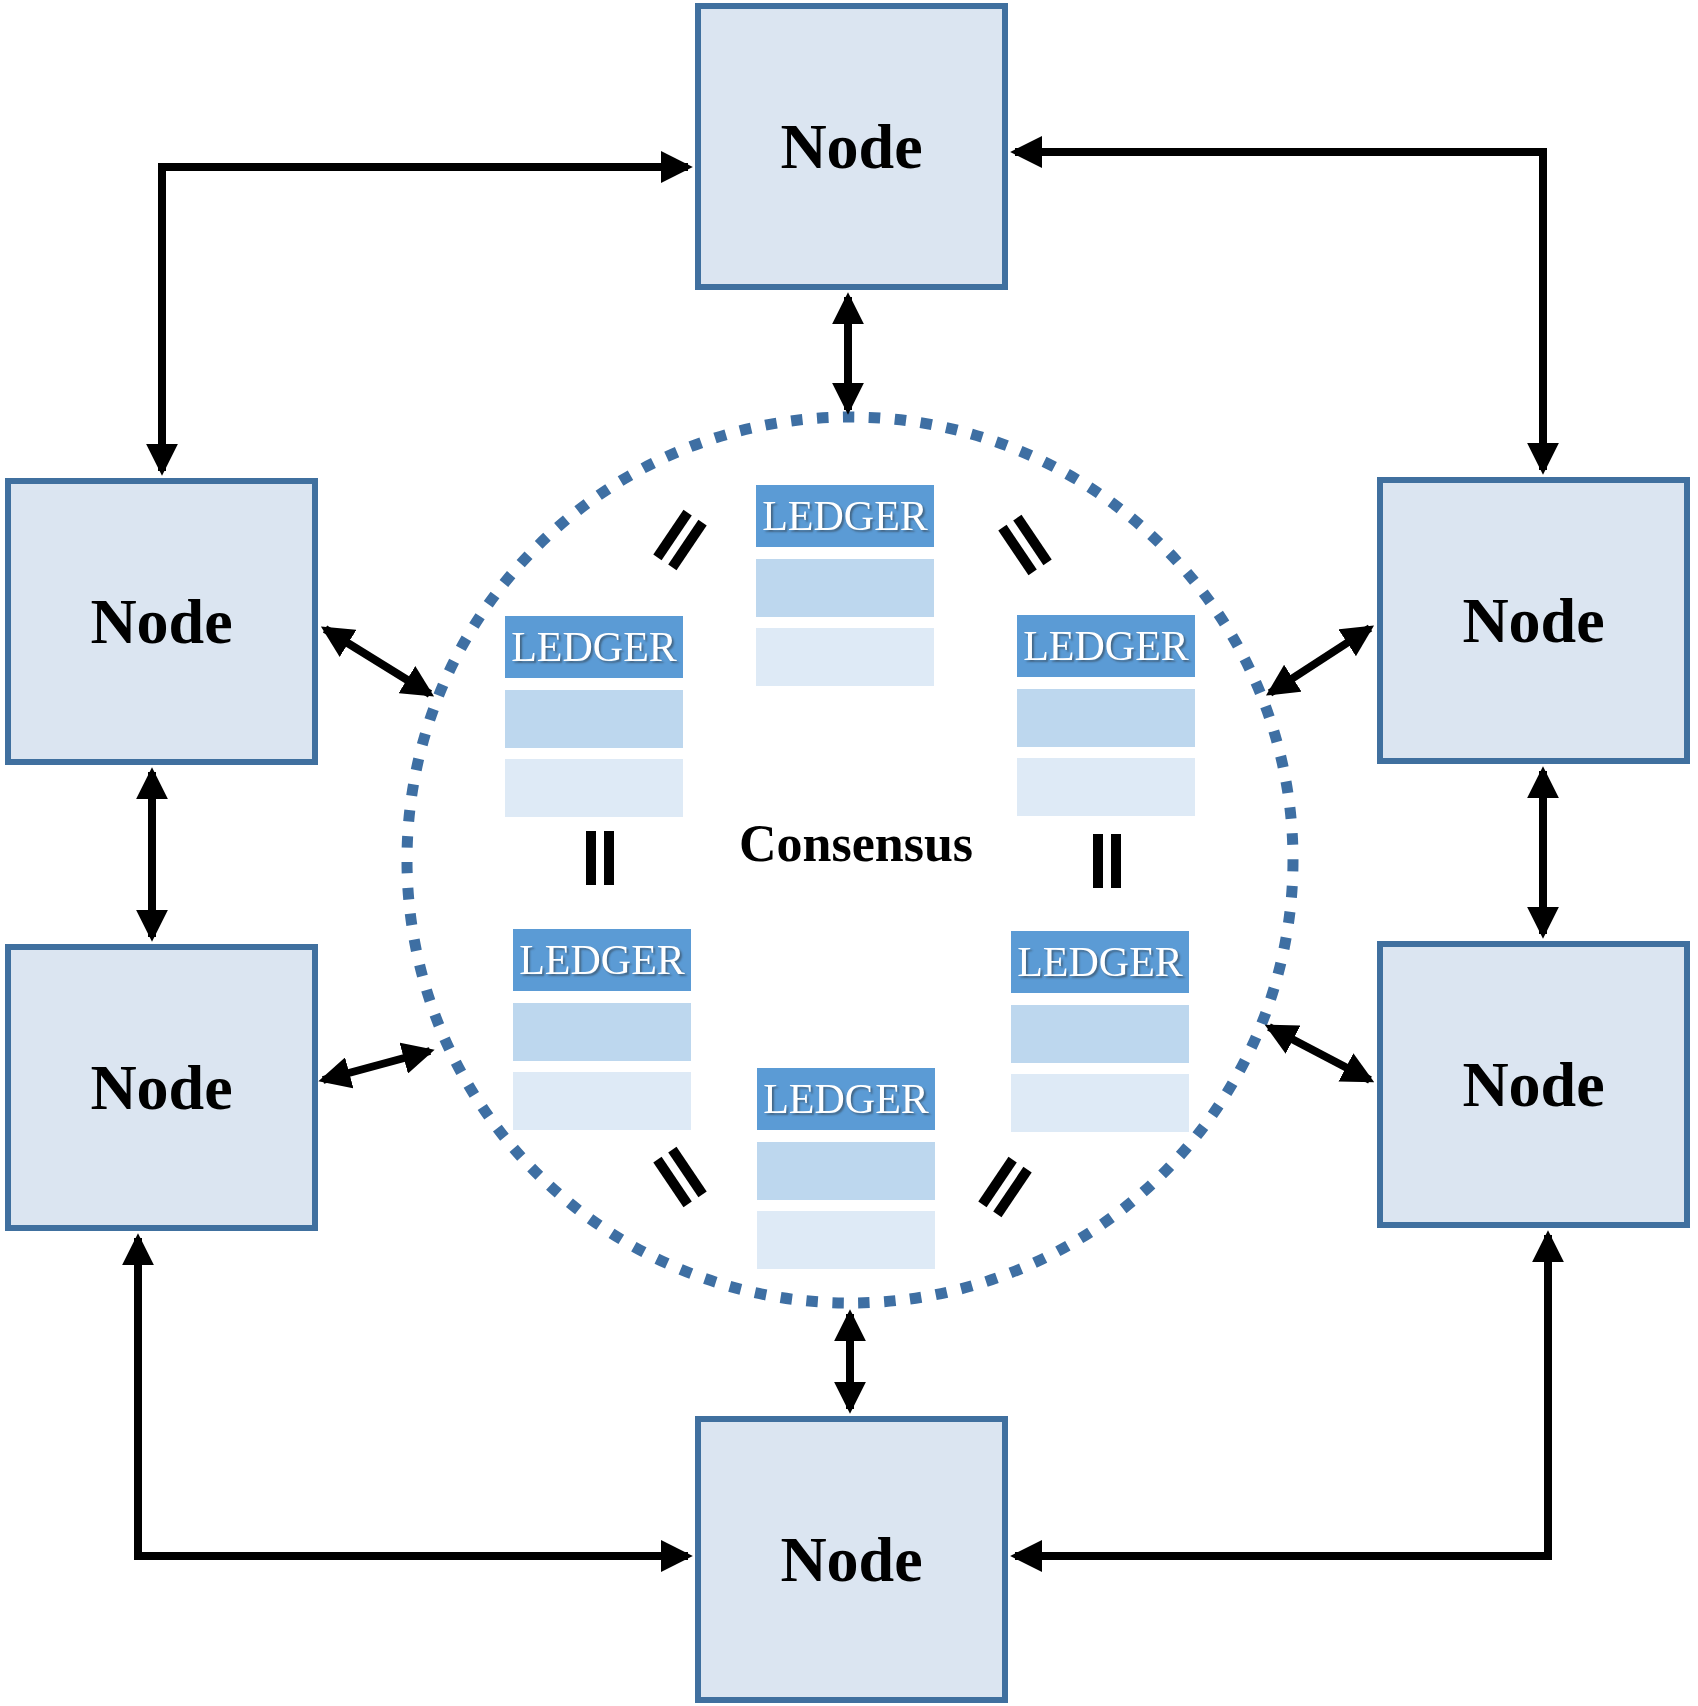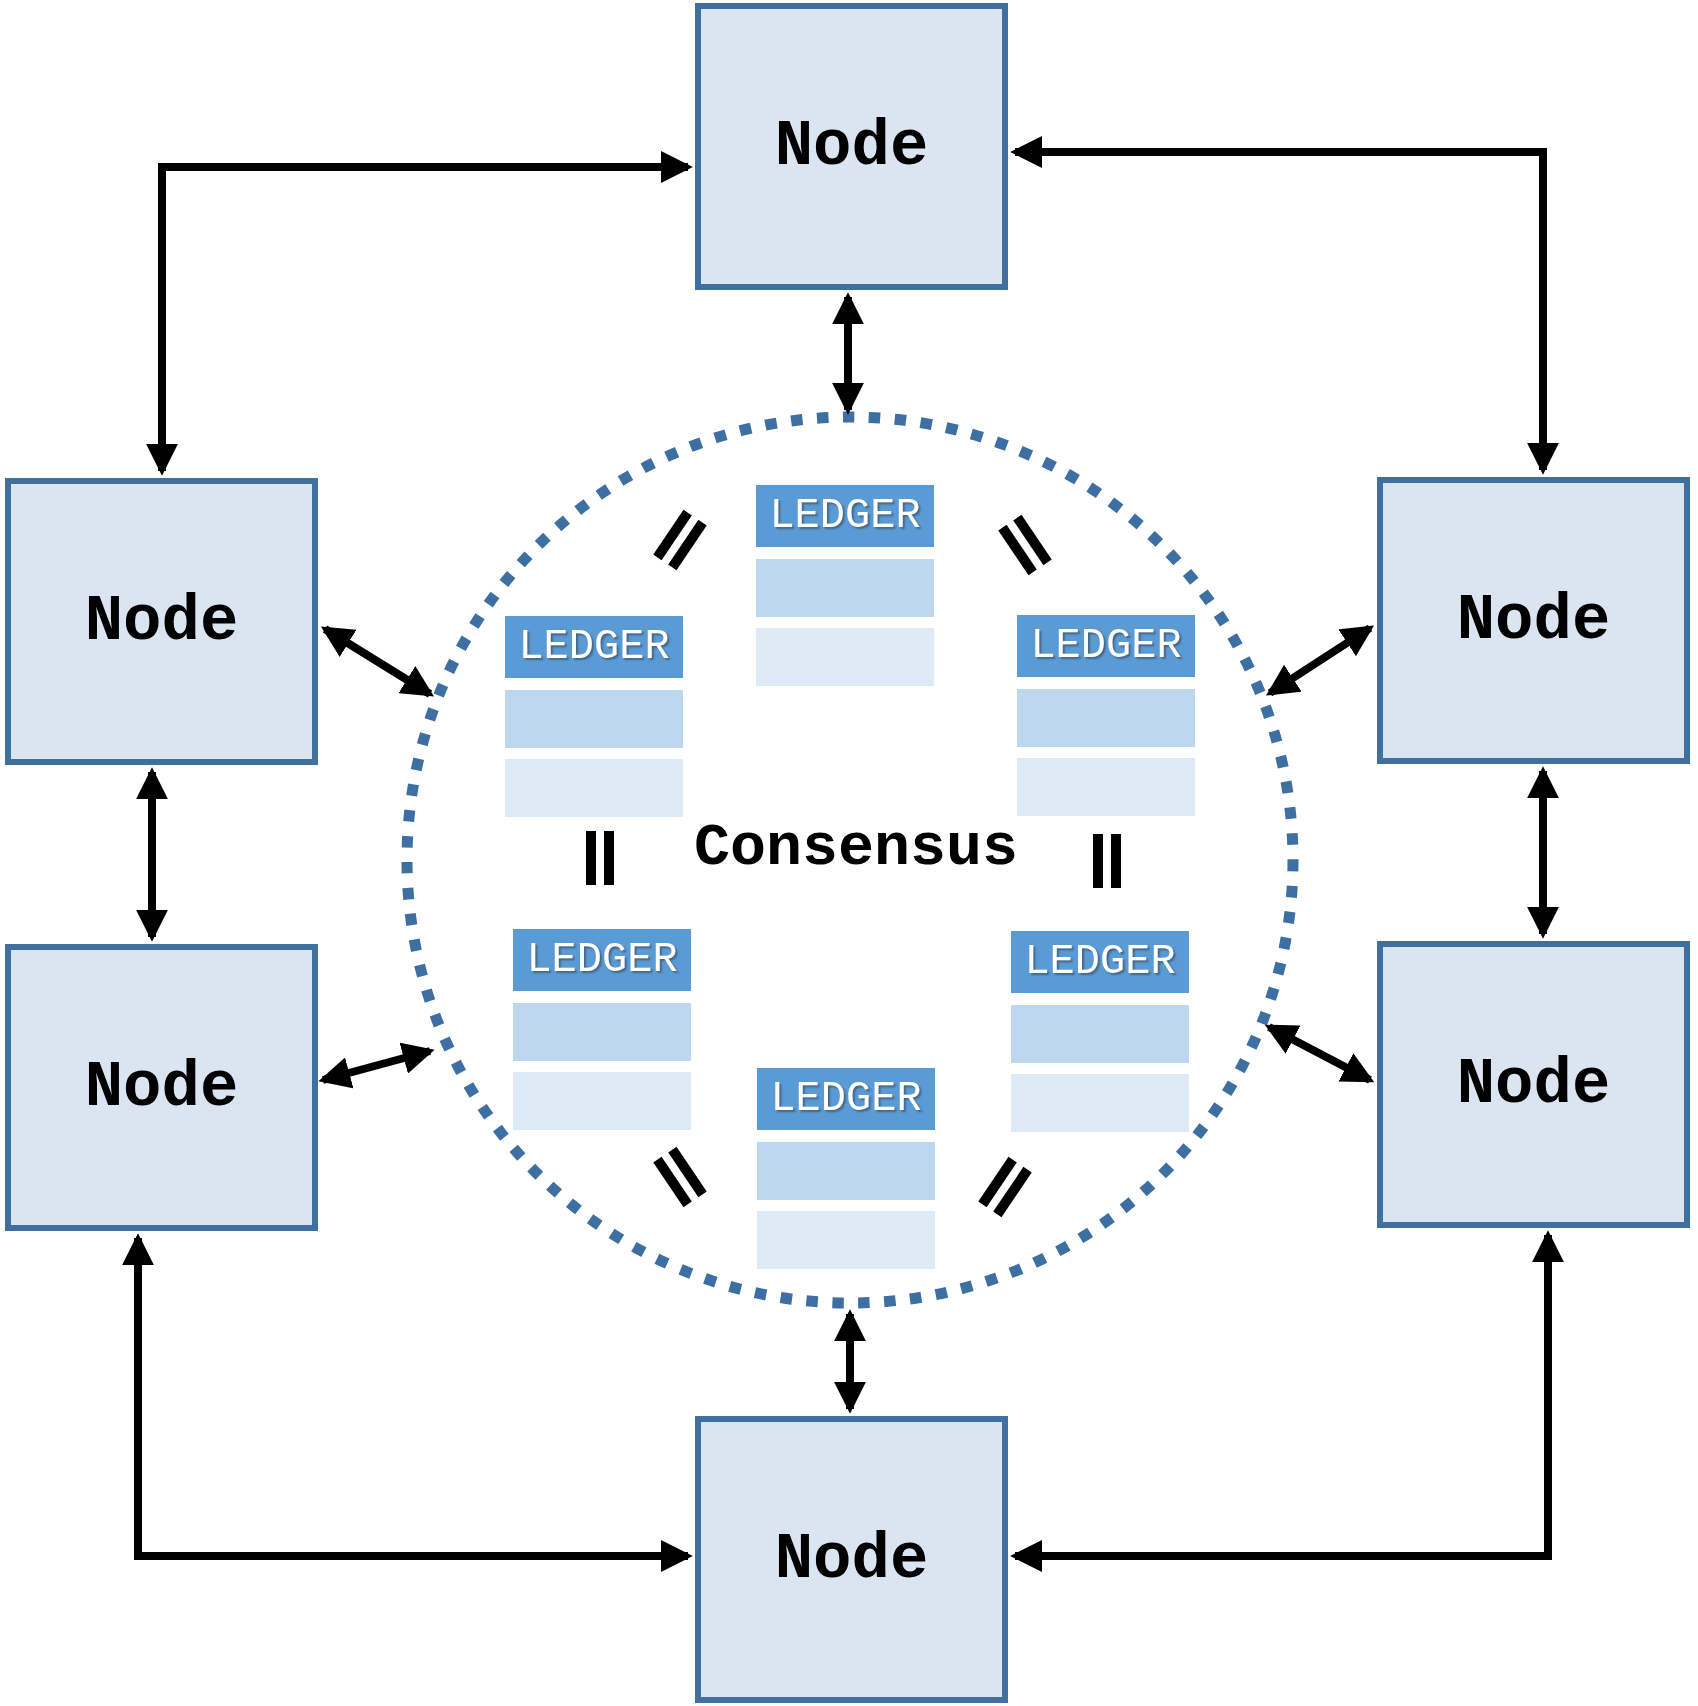--- a/index.html
+++ b/index.html
@@ -1,20 +1,20 @@
 <!DOCTYPE html>
 <html style="--node-fill: #dbe5f1; --node-border: #40709f; --ledger-header: #5b9bd5; --ledger-row-medium: #bdd7ee; --ledger-row-light: #deeaf6; --ledger-text: #ffffff; --circle-dot: #3e6fa3; --connector: #000000; --label-text: #000000;"><head>
 <meta charset="utf-8">
 <style>
   html,body{margin:0;padding:0;background:#ffffff;}
   .canvas{
     position:relative;
     width:1698px;height:1706px;
     background:#ffffff;
-    font-family:Liberation Mono, monospace;
+    font-family:Liberation Serif, serif;
     overflow:hidden;
   }
   .connectors{position:absolute;left:0;top:0;width:1698px;height:1706px;}
   .conn{
     fill:none;
     stroke:var(--connector,#000000);
     stroke-width:8;
     marker-start:url(#ah);
     marker-end:url(#ah);
   }
@@ -54,21 +54,21 @@
     position:absolute;width:54px;height:28px;
     display:flex;flex-direction:column;justify-content:space-between;
   }
   .eq .bar{width:54px;height:10px;background:var(--label-text,#000000);}
   .rot90{transform:rotate(90deg);}
   .rotp56{transform:rotate(56deg);}
   .rotm56{transform:rotate(-56deg);}
   .consensus{
     position:absolute;left:520px;top:818px;width:672px;
     text-align:center;
-    font-size:60px;font-weight:700;color:var(--label-text,#000000);
+    font-size:52px;font-weight:700;color:var(--label-text,#000000);
     line-height:1;
   }
 </style>
 </head>
 <body>
 
 <div class="canvas">
 
   <svg class="connectors" viewBox="0 0 1698 1706" xmlns="http://www.w3.org/2000/svg">
     <defs>

